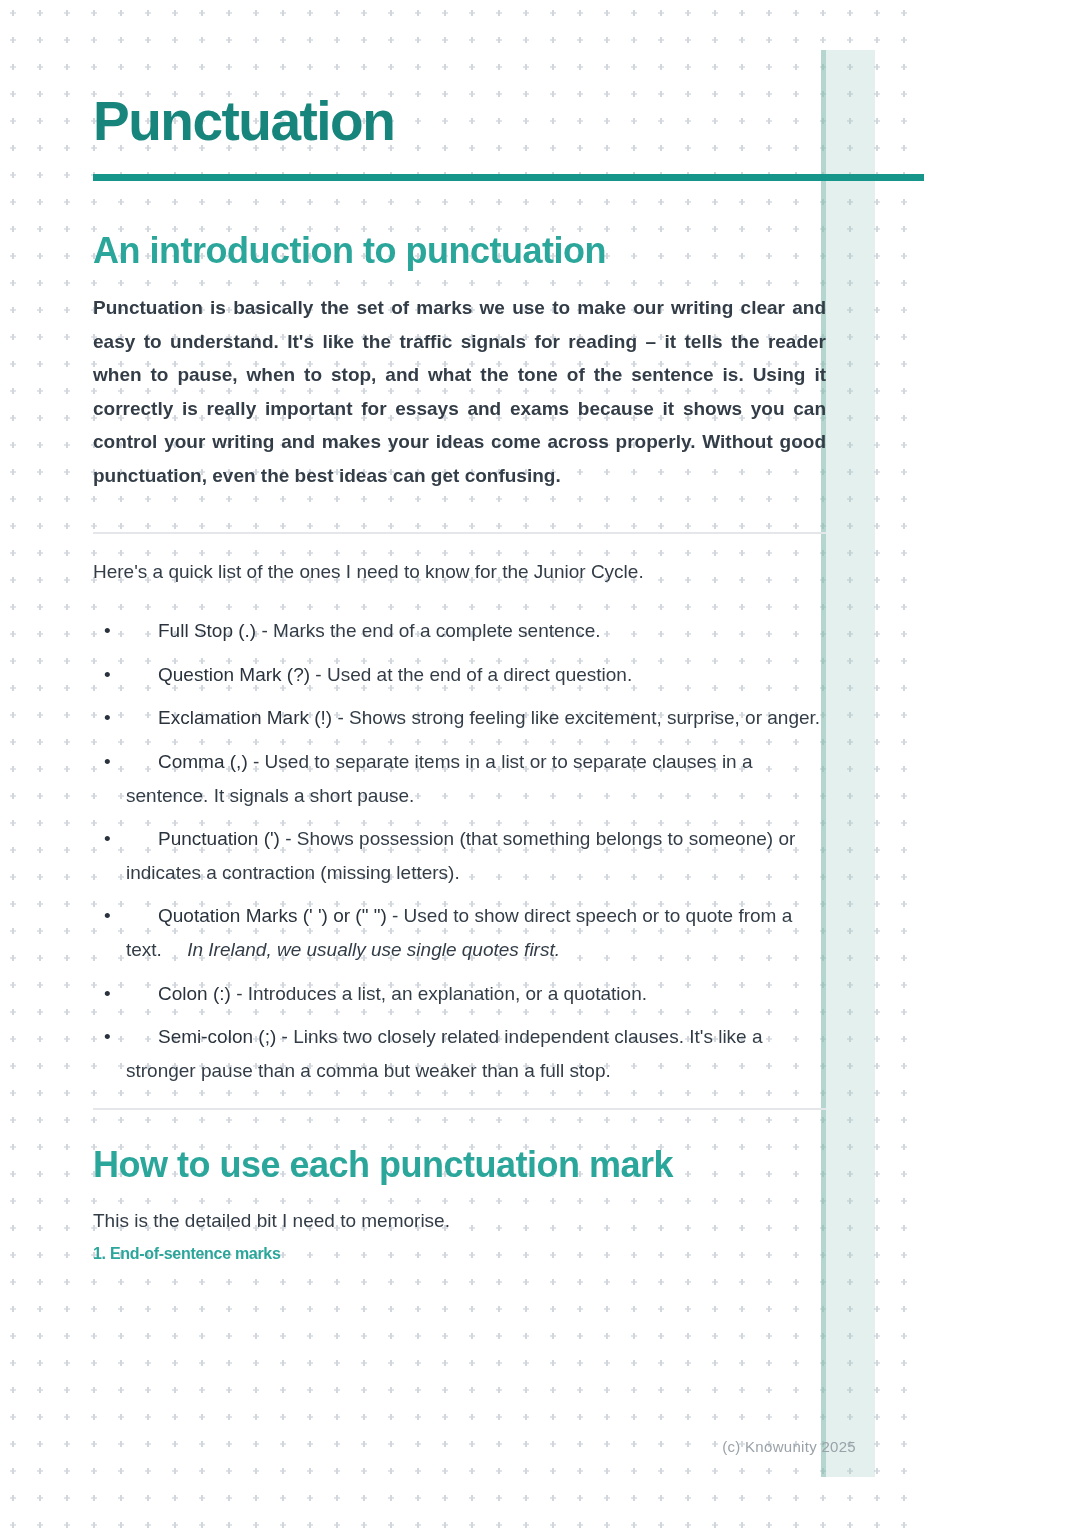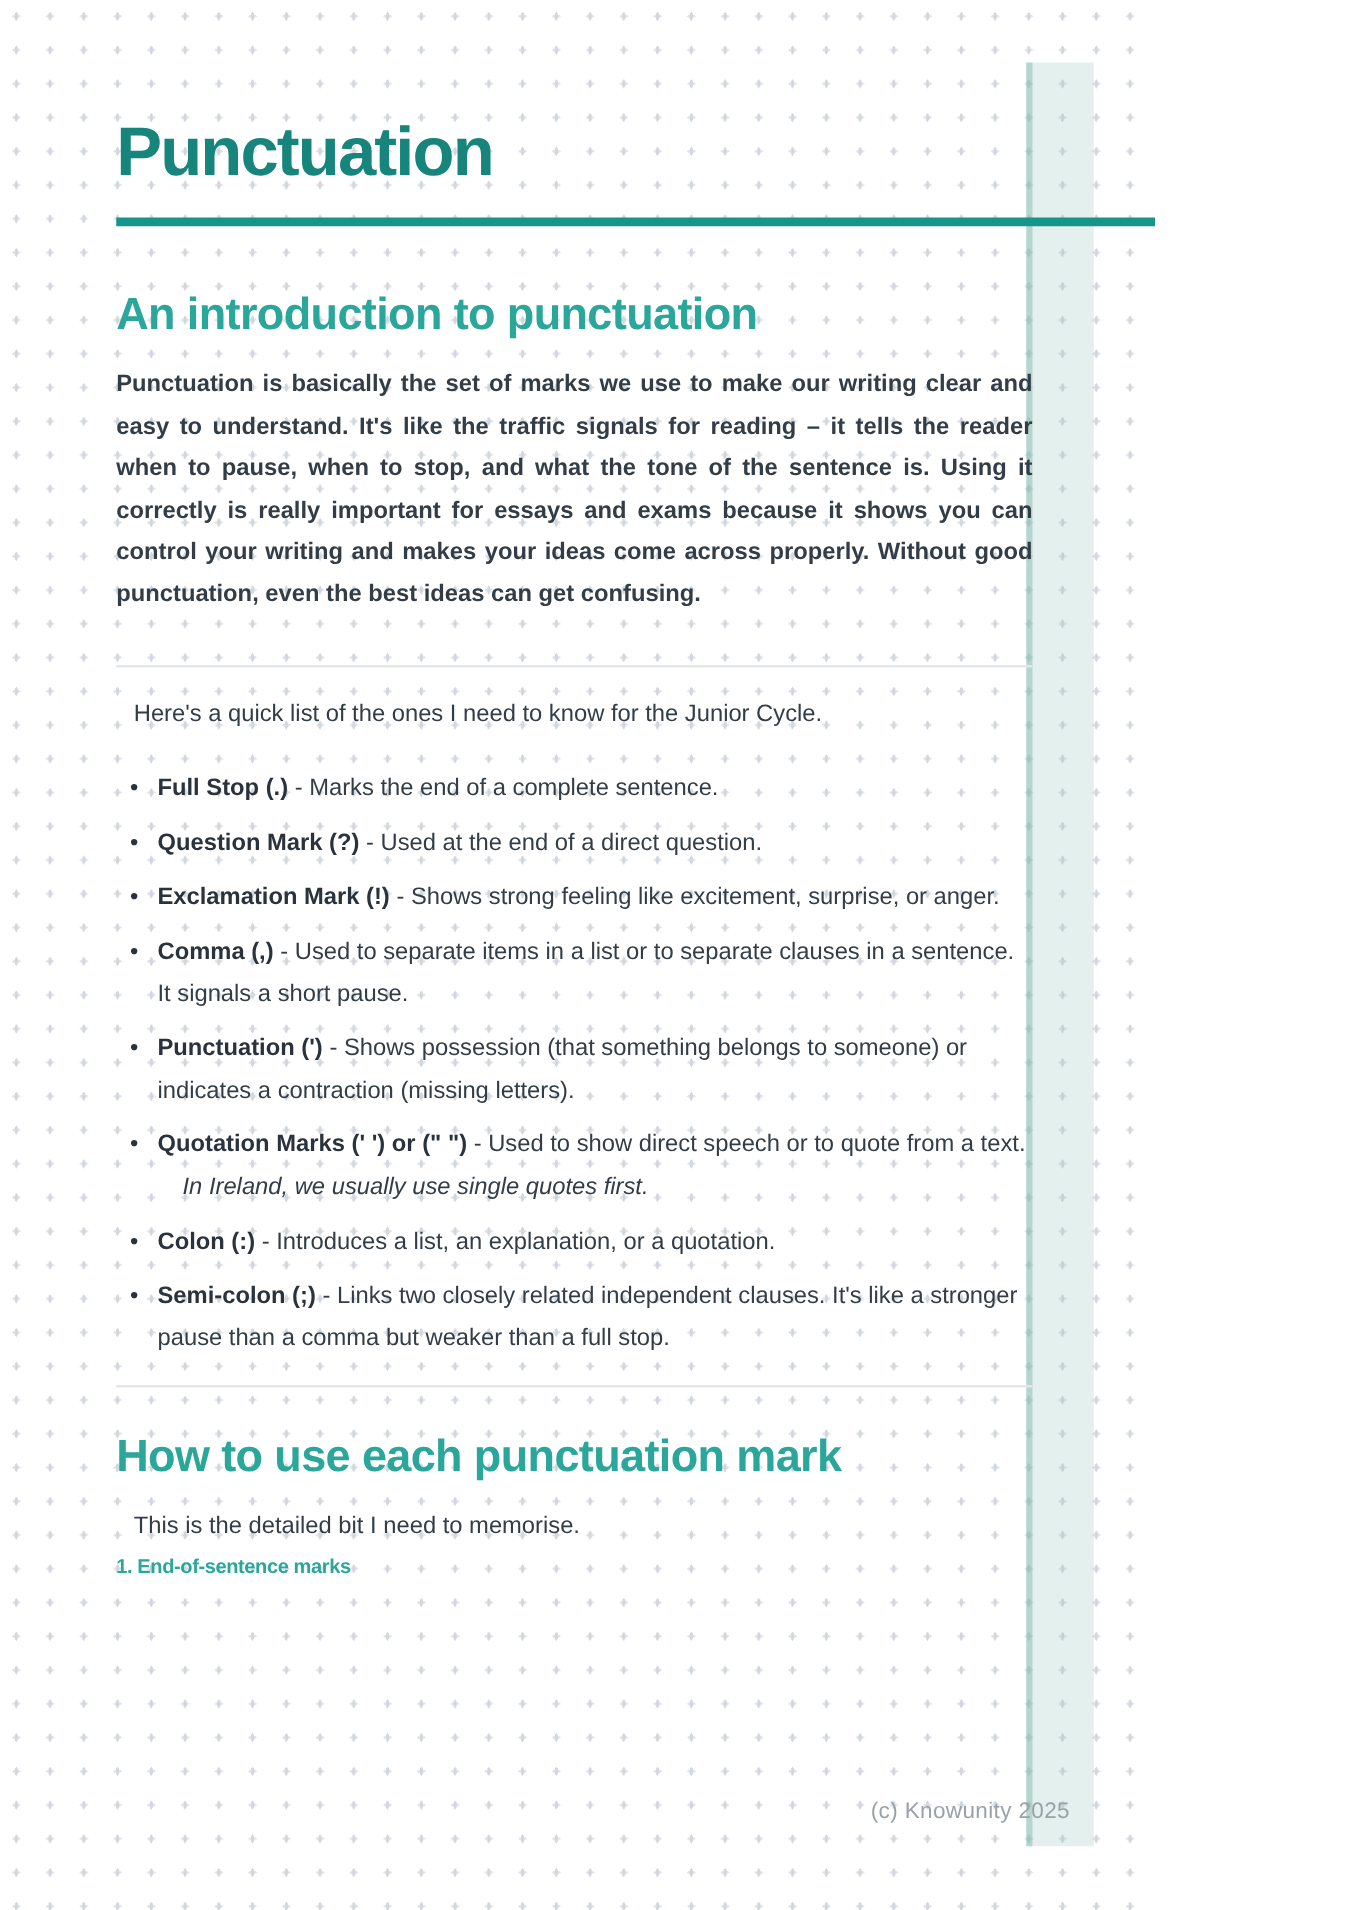--- a/index.html
+++ b/index.html
@@ -71,21 +71,21 @@
     letter-spacing: -0.3px;
     color: #2aa69b;
   }
 
   p {
     font-size: 19px;
     line-height: 33.6px;
     color: #333d47;
   }
   p.intro-body { margin-top: 22px; text-align: justify; font-weight: bold; }
-  p.lead       { margin-top: 21px; margin-left: 14px; }
+  p.lead       { margin-top: 21px; }
   p.last       { margin-top: 22px; }
 
   hr.divider {
     border: none;
     border-top: 2px solid #e4e6e9;
     margin-top: 39px;
     width: 733px;
   }
   hr.divider.second { margin-top: 21px; }
 
@@ -100,28 +100,28 @@
     font-size: 19px;
     line-height: 33.6px;
     color: #333d47;
   }
   ul.marks-list .bullet {
     position: absolute;
     left: 11px;
     top: 0;
     color: #2a333d;
   }
-  ul.marks-list strong { font-weight: 700; color: #2a333d; }
+  ul.marks-list strong { font-weight: 400; color: #2a333d; margin-left: 32px; }
   ul.marks-list em { font-style: italic; margin-left: 20px; }
 
   .watermark {
     position: absolute;
     top: 1438px;
     right: 68px;
-    font-size: 18px;
+    font-size: 15px;
     letter-spacing: 0.3px;
     color: #9aa2a9;
     z-index: 2;
   }
 </style>
 </head>
 <body>
 
 <div class="page">
 

